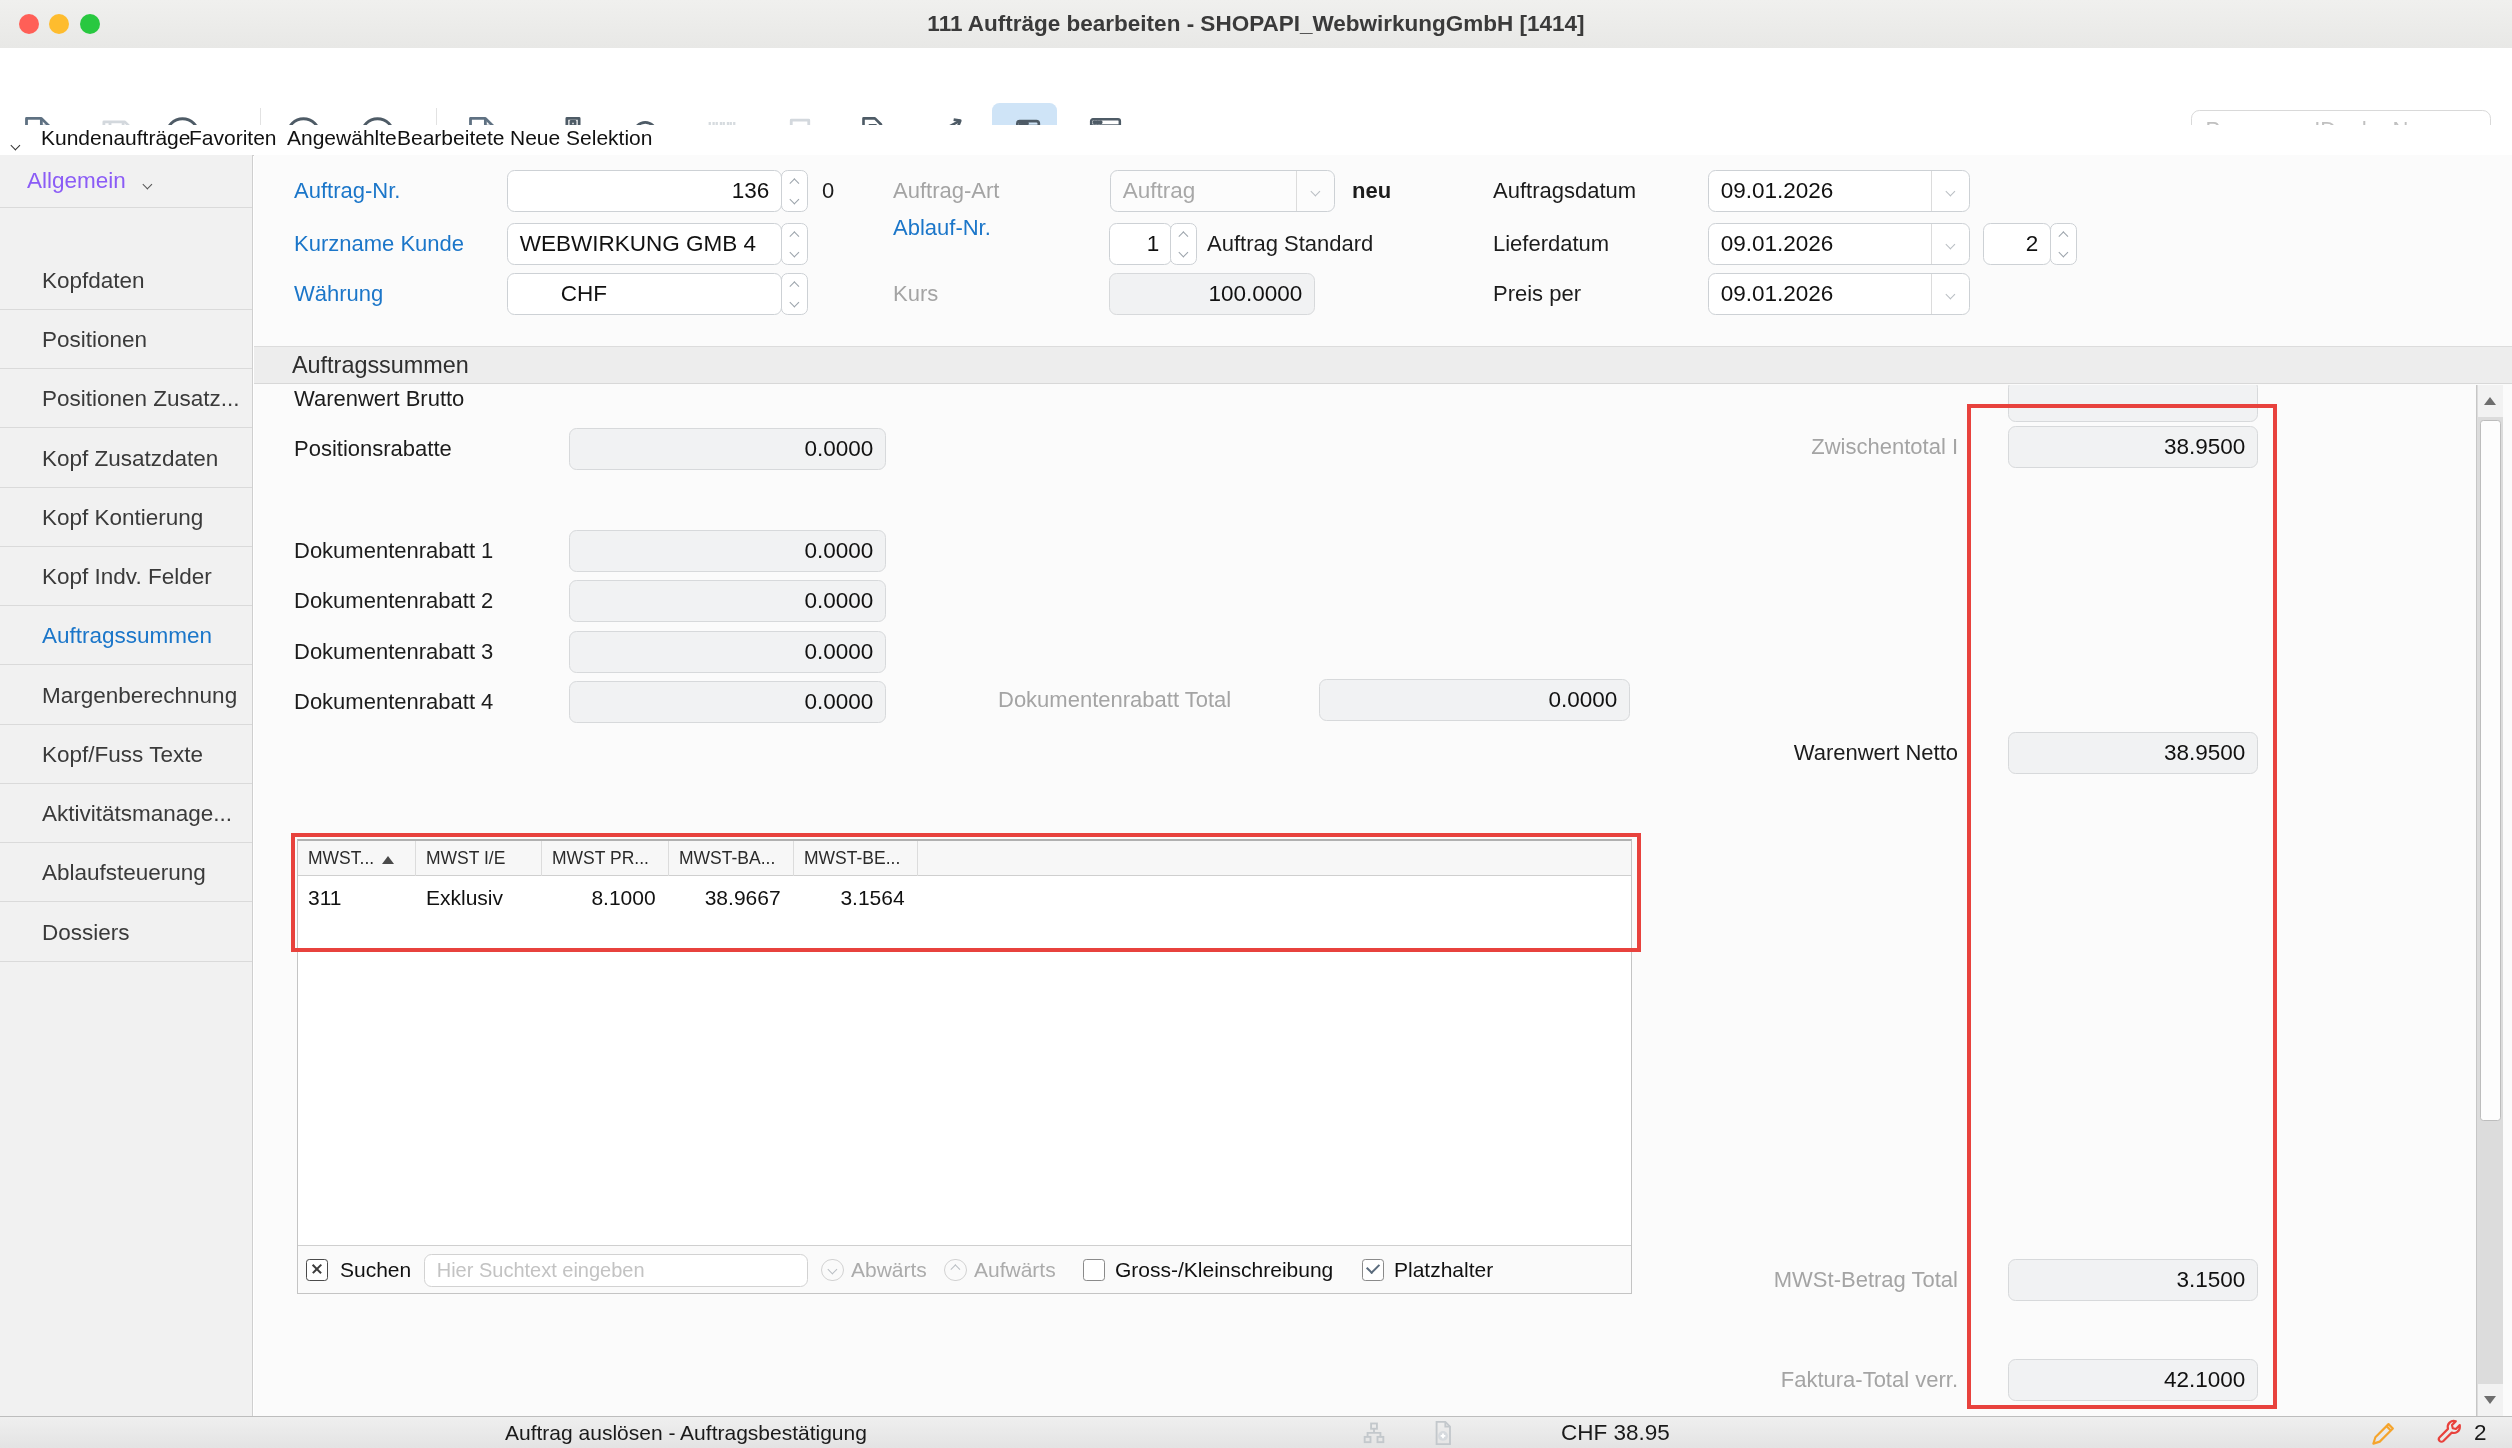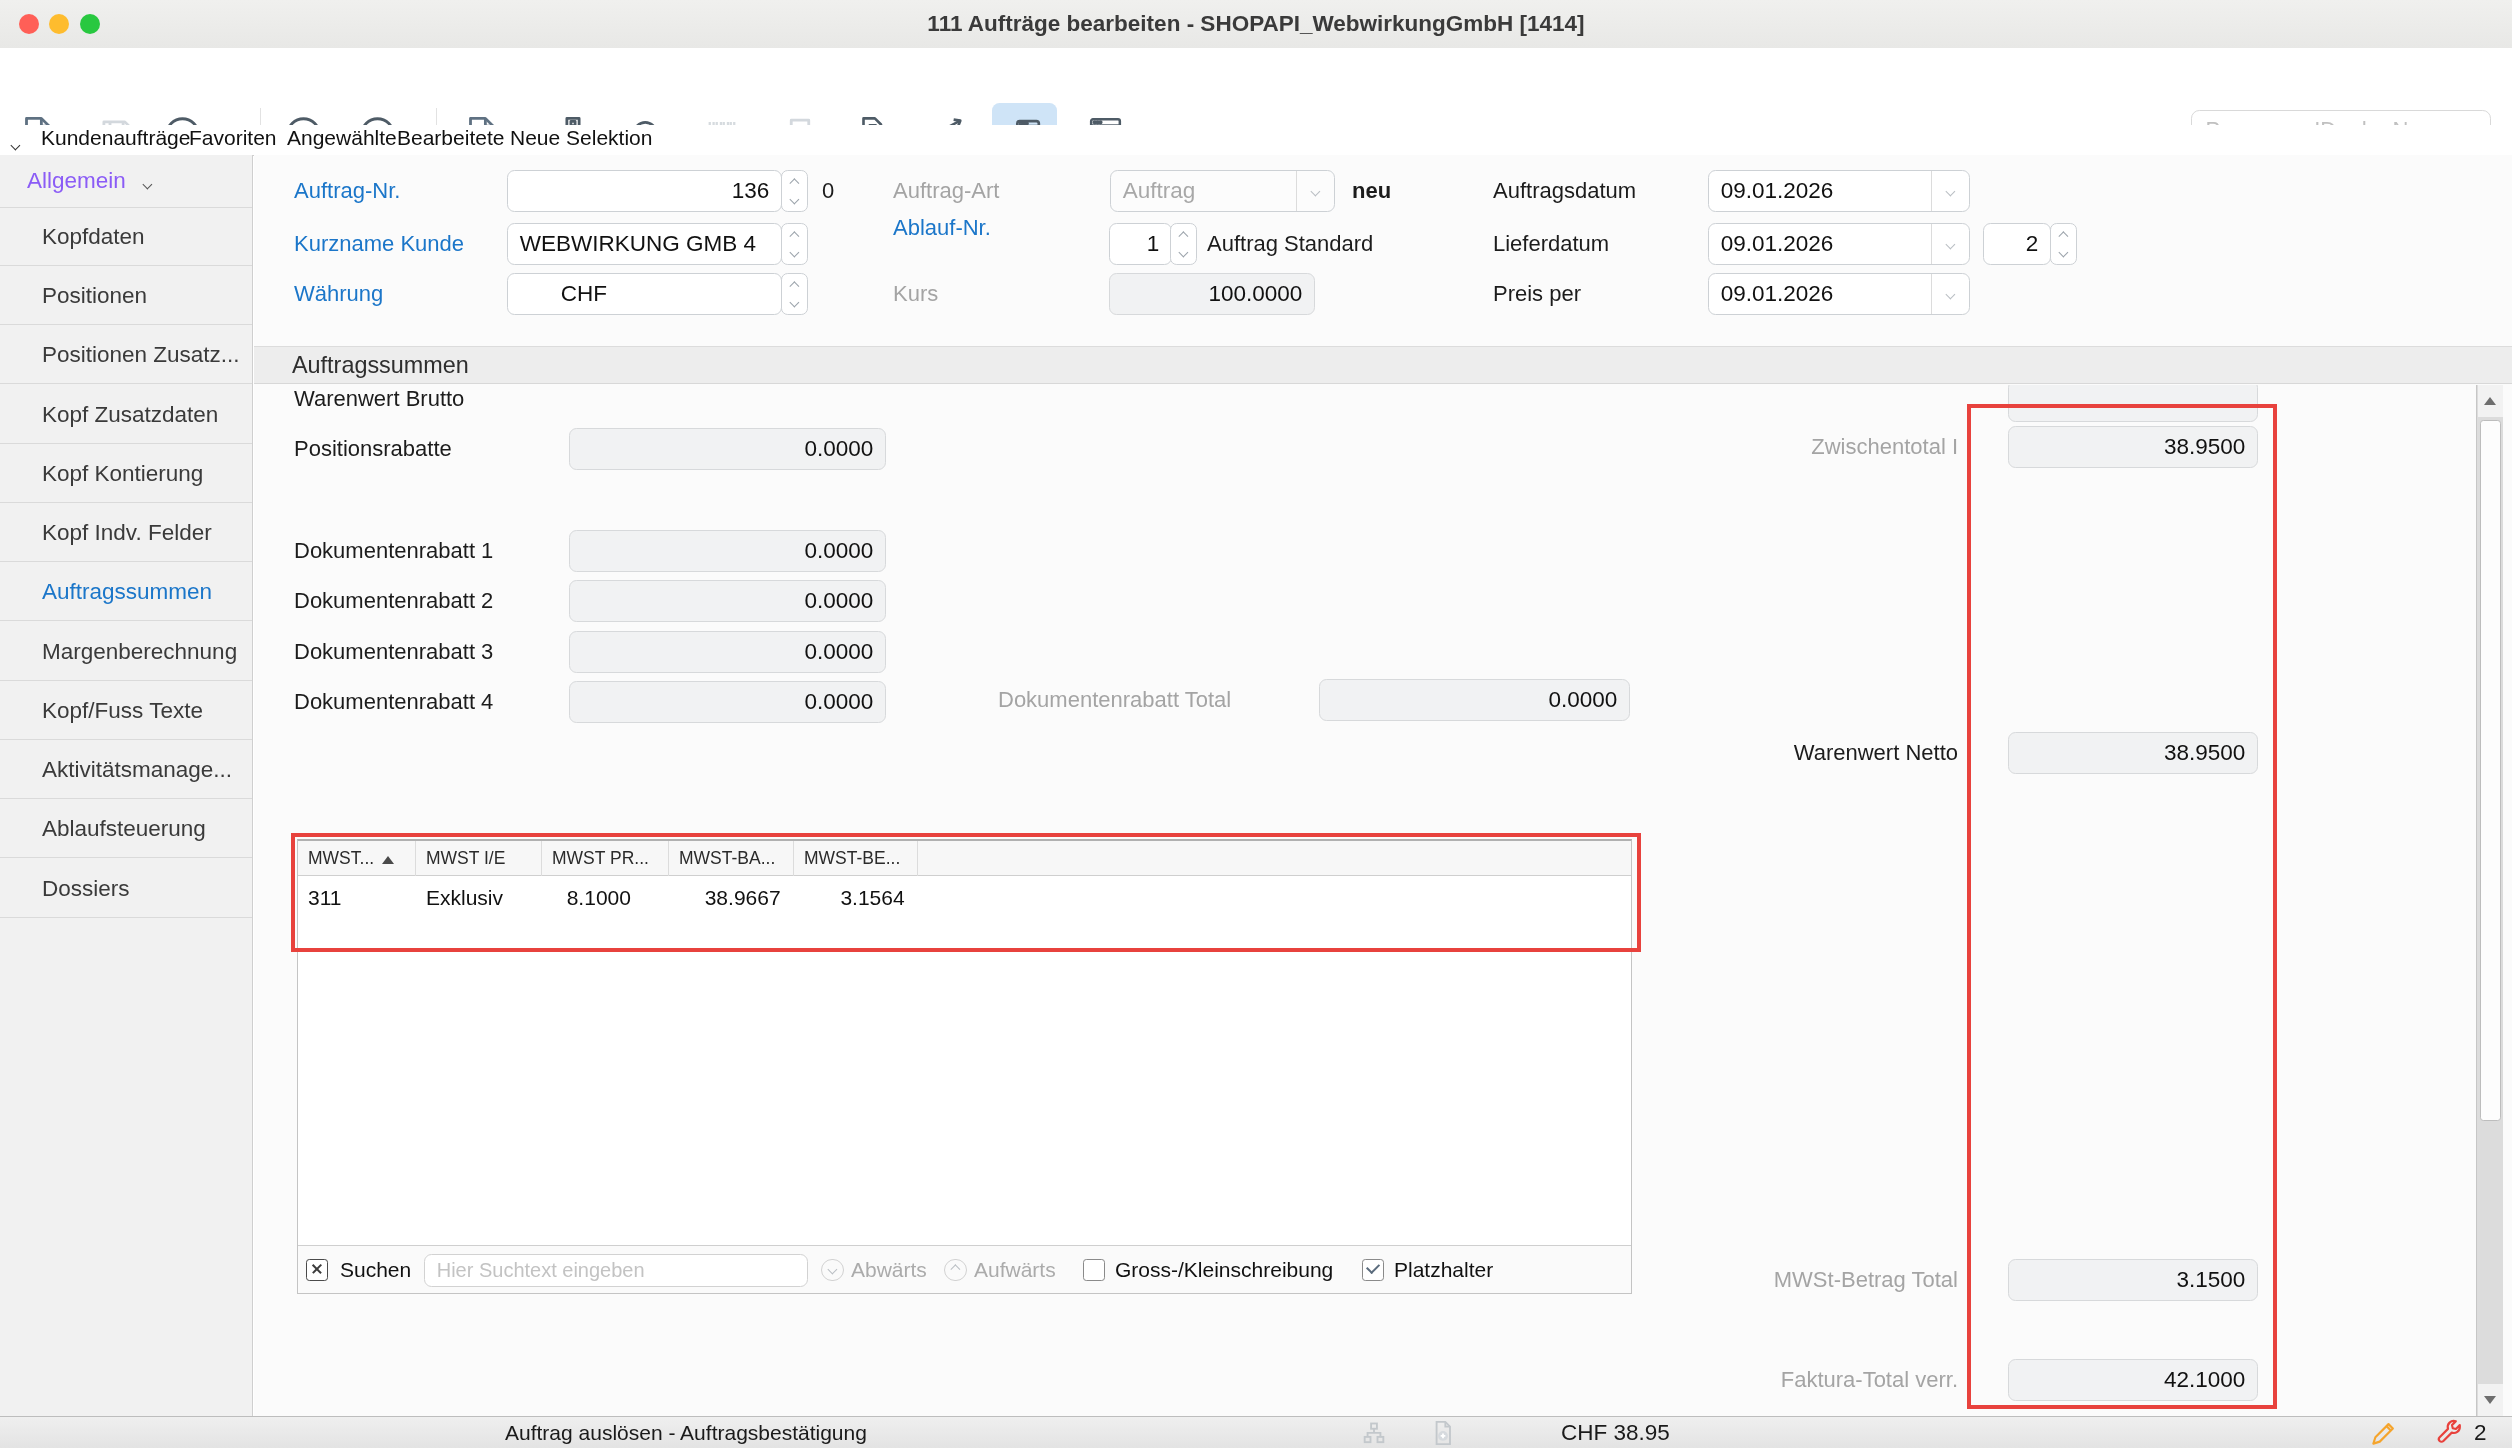--- a/index.html
+++ b/index.html
@@ -19,21 +19,21 @@
   .chev.lt{border-color:#b9bec3;}
   .chev.sm{width:5.8px;height:5.8px;}
   .progsearch{position:absolute;left:2191px;top:62px;width:300px;height:40px;border:1.7px solid #d9d9d9;border-radius:8.3px;font-size:22px;color:#444;padding:0 13.4px;outline:none;background:#fff;box-sizing:border-box;font-family:"Liberation Sans",sans-serif;}
   .progsearch::placeholder{color:#c0c0c0;}
   
   .tabbar{position:absolute;left:0;top:125px;width:2512px;height:30px;background:#fff;border-bottom:0.8px solid #cfcfcf;}
   .tab{position:absolute;top:0;height:28px;line-height:25px;font-size:21px;color:#111;}
   
   .sidebar{position:absolute;left:0;top:155px;width:253px;height:1261px;background:#f1f1f1;border-right:0.8px solid #cfcfcf;box-sizing:border-box;}
   .srow-h{position:absolute;left:0;top:0;width:100%;height:52px;line-height:52px;border-bottom:0.8px solid #dadada;font-size:22.5px;color:#8b5cf6;}
-  .srow{position:absolute;left:0;width:100%;height:59px;line-height:59px;border-bottom:0.8px solid #dadada;font-size:22.5px;color:#3a3a3a;box-sizing:border-box;}
+  .srow{position:absolute;left:0;width:100%;height:59px;line-height:59px;border-bottom:0.8px solid #dadada;font-size:22.5px;color:#3a3a3a;box-sizing:border-box;margin-top:44px;}
   .srow span{padding-left:42px;}
   .srow.sel{color:#1b76c9;}
   
   .content{position:absolute;left:254px;top:155px;width:2259px;height:1261px;background:#fbfbfb;}
   .lblb{position:absolute;height:42px;line-height:42px;font-size:22px;color:#1b76c9;}
   .lblk{position:absolute;height:42px;line-height:42px;font-size:22px;color:#1c1c1c;}
   .lblg{position:absolute;height:42px;line-height:42px;font-size:22px;color:#a4a4a4;}
   .fld{position:absolute;height:42px;background:#fff;border:1.7px solid #cdd1d5;border-radius:7.5px;box-sizing:border-box;font-size:22.5px;color:#111;display:flex;align-items:center;}
   .fld.ro{background:#f1f2f3;border-color:#d7d9db;}
   .fld .val{flex:1;padding:0 11.7px;white-space:nowrap;overflow:hidden;}
@@ -387,21 +387,21 @@
         <div class="th" style="width:118px;"><span>MWST...</span><i class="sortup"></i></div>
         <div class="th" style="width:126px;"><span>MWST I/E</span></div>
         <div class="th" style="width:127px;"><span>MWST PR...</span></div>
         <div class="th" style="width:125px;"><span>MWST-BA...</span></div>
         <div class="th" style="width:124px;"><span>MWST-BE...</span></div>
         <div class="th" style="flex:1;border-right:none;"></div>
       </div>
       <div class="tr1">
         <div class="td" style="width:118px;padding-left:10px;">311</div>
         <div class="td" style="width:126px;padding-left:10px;">Exklusiv</div>
-        <div class="td" style="width:127px;padding-right:13.4px;text-align:center;">8.1000</div>
+        <div class="td" style="width:127px;padding-right:13.4px;text-align:right;">8.1000</div>
         <div class="td" style="width:125px;padding-right:13.4px;text-align:right;">38.9667</div>
         <div class="td" style="width:124px;padding-right:13.4px;text-align:right;">3.1564</div>
       </div>
 
       <div class="tsearch">
         <div class="cb dark" style="left:8.3px;">
             <span class="cbx"></span>
           </div>
         <div class="slbl" style="left:42px;">Suchen</div>
         <input class="sinput" type="text" placeholder="Hier Suchtext eingeben" style="">

